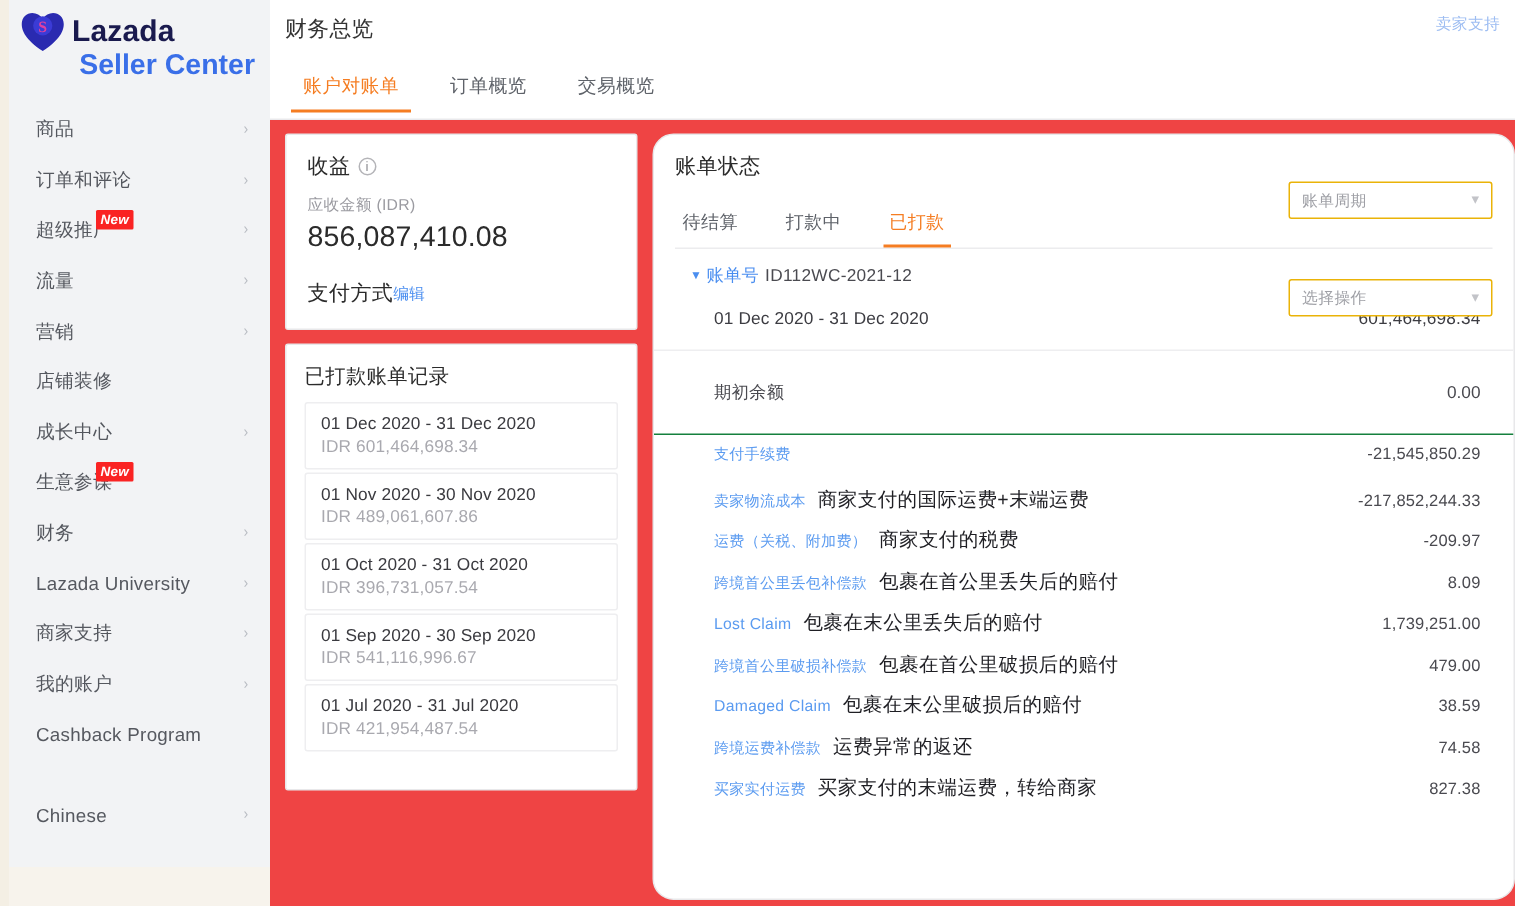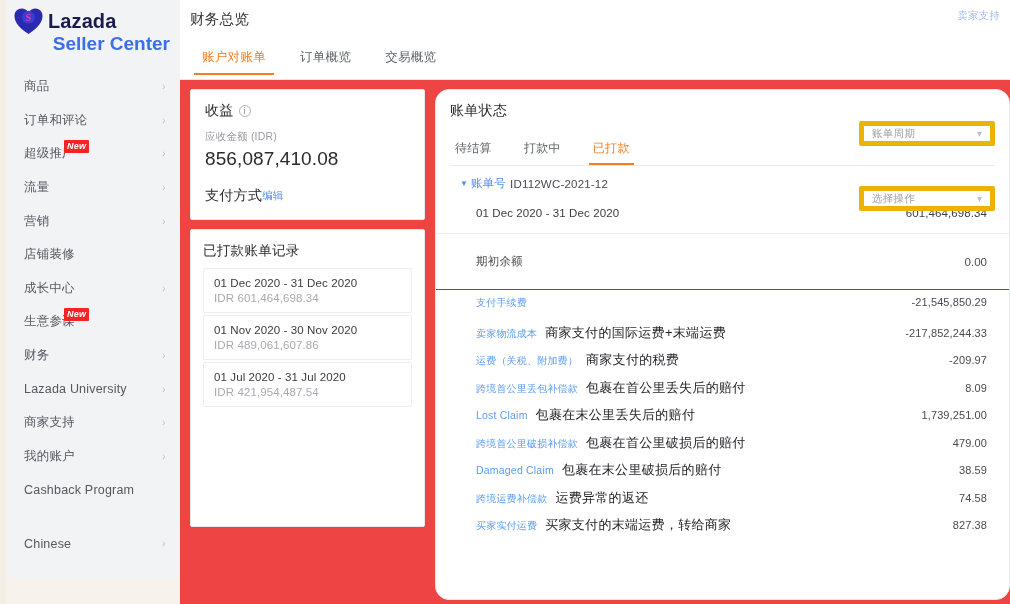--- a/index.html
+++ b/index.html
@@ -158,21 +158,21 @@
   .sub-tab.active { color: #f57d22; }
   .sub-tab.active::after {
     content:""; position:absolute; left:0; right:0; bottom:0; height:2px; background:#f57d22;
   }
   .sub-tabs-rule {
     border-bottom: 1px solid #ececee; margin: 0 14px;
   }
   .select {
     position: absolute;
     width: 136px; height: 25px;
-    border: 5px solid #eab308; border-radius: 2px; background: #fff;
+    border: 1px solid #eab308; border-radius: 2px; background: #fff;
     display: flex; align-items: center; padding: 0 8px;
     cursor: pointer;
   }
   .select-text { font-size: 10.5px; color: #9fa0a6; letter-spacing: 0.3px; }
   .select-chev { margin-left: auto; color: #c2c3c8; font-size: 10px; }
   #sel-period { right: 14px; top: 31px; }
   #sel-action { right: 14px; top: 96px; }
 
   .billno-row {
     display: flex; align-items: center; padding: 10px 14px 0 24px;
@@ -334,20 +334,28 @@
           <div class="rec-title">已打款账单记录</div>
           <div class="rec-item">
             <div class="rec-range">01 Dec 2020 - 31 Dec 2020</div>
             <div class="rec-amt">IDR 601,464,698.34</div>
           </div>
           <div class="rec-item">
             <div class="rec-range">01 Nov 2020 - 30 Nov 2020</div>
             <div class="rec-amt">IDR 489,061,607.86</div>
           </div>
           <div class="rec-item">
+            <div class="rec-range">01 Oct 2020 - 31 Oct 2020</div>
+            <div class="rec-amt">IDR 396,731,057.54</div>
+          </div>
+          <div class="rec-item">
+            <div class="rec-range">01 Sep 2020 - 30 Sep 2020</div>
+            <div class="rec-amt">IDR 541,116,996.67</div>
+          </div>
+          <div class="rec-item">
             <div class="rec-range">01 Jul 2020 - 31 Jul 2020</div>
             <div class="rec-amt">IDR 421,954,487.54</div>
           </div>
         </div>
 
       </div>
 
       <div class="col-right">
         <div class="card bill-card">
 

